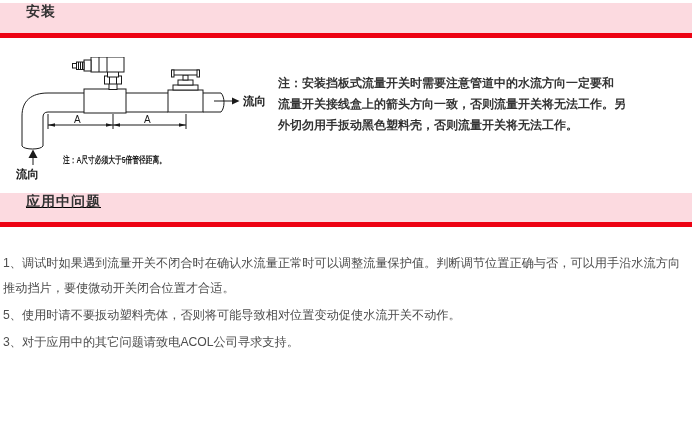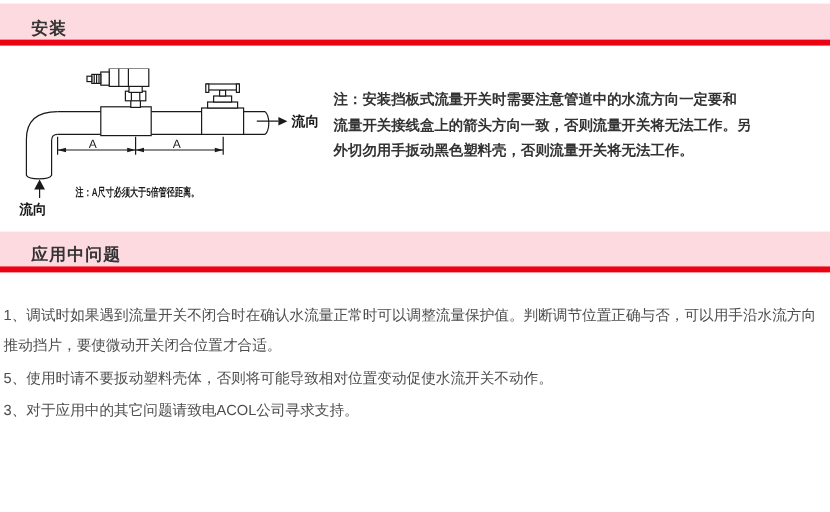--- a/index.html
+++ b/index.html
@@ -4,37 +4,37 @@
 <style>
   html,body{margin:0;padding:0;}
   body{
     width:692px;height:427px;overflow:hidden;background:#ffffff;
     font-family:"Liberation Sans","DejaVu Sans",sans-serif;
     -webkit-font-smoothing:antialiased;
   }
   .page{width:692px;height:427px;position:relative;}
   .band{
     background:#fcdae0;height:30px;margin-top:3px;
-    display:flex;align-items:flex-end;padding-left:26px;box-sizing:border-box;
+    display:flex;align-items:flex-start;padding-left:26px;box-sizing:border-box;
   }
   .band .band-title{font-size:14px;font-weight:bold;color:#333333;letter-spacing:1px;}
   .redbar{height:5px;background:#ed0213;}
   .body-text{
     font-size:12.2px;line-height:25px;color:#4d4d4d;
     margin:12px 0 0 0;padding:0 3px;text-align:justify;
   }
   .diagram-wrap{position:relative;height:128px;margin-top:19px;}
   .pipe-svg{position:absolute;left:0;top:0;}
   .pipe-svg text{fill:#1a1a1a;font-family:"Liberation Sans","DejaVu Sans",sans-serif;}
   .note-right{
     position:absolute;left:278px;top:16px;width:400px;
     font-size:12px;font-weight:bold;line-height:21px;color:#333333;
   }
   .note-right div{white-space:nowrap;}
-  .band2{margin-top:8px;height:29px;}
+  .band2{margin-top:8px;height:29px;text-decoration:underline;}
   .issues{padding:0 3px;}
   .issues p{
     font-size:12.2px;line-height:25px;color:#4d4d4d;margin:0 0 2px 0;
   }
   .issues p:first-child{margin-top:24px;}
 </style>
 </head>
 <body>
 
 <div class="page">

